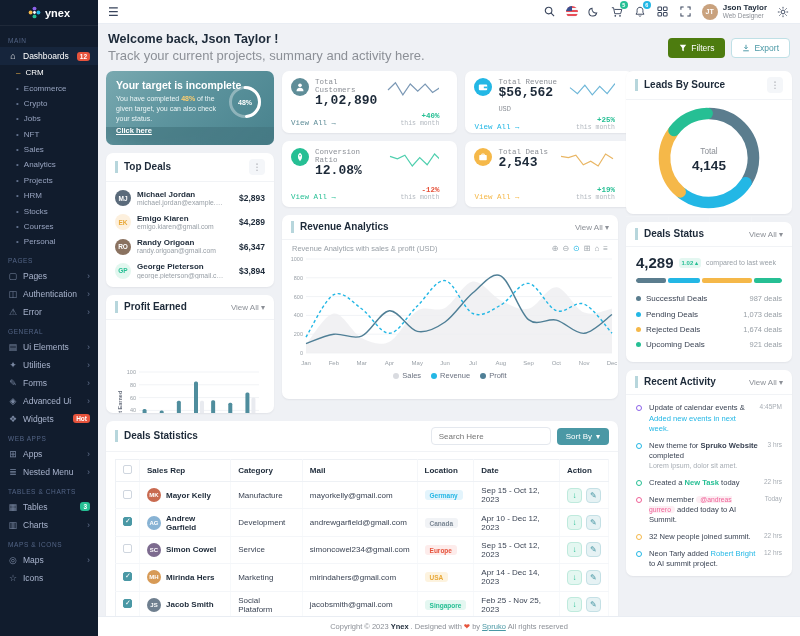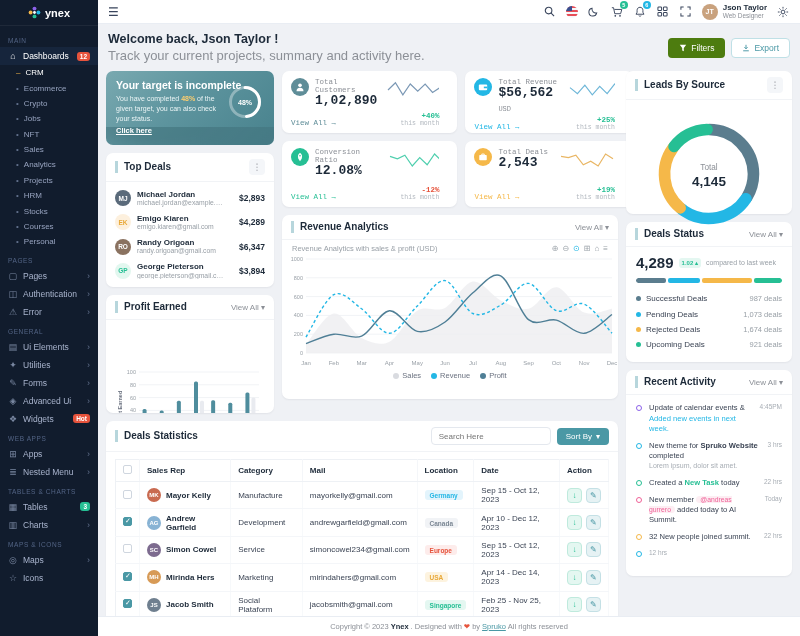--- a/index.html
+++ b/index.html
@@ -109,21 +109,21 @@
   .revcard { height:184px; display:flex; flex-direction:column; }
   .rev-subrow { display:flex; justify-content:space-between; align-items:center; padding:4px 10px 0 10px; }
   .rev-sub { font-size:7.5px; color:#9aa1a8; }
   .rev-tools { display:flex; gap:4px; color:#9aa1a8; font-size:8px; }
   .rev-tools span { cursor:pointer; }
   .rev-tools .sel { color:#23b7e5; }
   .rev-legend { display:flex; justify-content:center; gap:10px; font-size:7.5px; color:#6b7280; padding-bottom:4px; }
   .lg-dot { display:inline-block; width:6px; height:6px; border-radius:50%; margin-right:3px; vertical-align:middle; }
 
   
-  .leadscard { height:143px; display:flex; flex-direction:column;gap:16px; }
+  .leadscard { height:143px; display:flex; flex-direction:column; }
   .donut-wrap { flex:1; display:flex; align-items:center; justify-content:center; position:relative; }
   .leads-legend { display:grid; grid-template-columns:repeat(4,1fr); border-top:1px solid #f1f3f6; }
   .ll-cell { text-align:center; padding:4px 0; border-left:1px solid #f1f3f6; }
   .ll-cell:first-child { border-left:none; }
   .ll-lb { font-size:6.3px; color:#8c9097; }
   .ll-vl { font-size:8.5px; font-weight:bold; color:#1d2a39; margin-top:1px; }
 
   
   .statuscard { height:140px; }
   .ds-body { padding:7px 10px; }
@@ -863,20 +863,21 @@
         <span class="act-txt">New member <span class="tag-pink">@andreas gurrero</span> added today to AI Summit.</span>
         <span class="act-time">Today</span>
                 </div>
                 <div class="act-item">
         <span class="act-dot" style="border-color:#f5b849"></span>
         <span class="act-txt">32 New people joined summit.</span>
         <span class="act-time">22 hrs</span>
                 </div>
                 <div class="act-item">
         <span class="act-dot" style="border-color:#23b7e5"></span>
+        <span class="act-txt">Neon Tarly added <span class="lk-info">Robert Bright</span> to AI summit project.</span>
         <span class="act-time">12 hrs</span>
                 </div>
                 <div class="act-item">
         
         
         </div>
               </div>
           </div>
         </div>
       </div>

